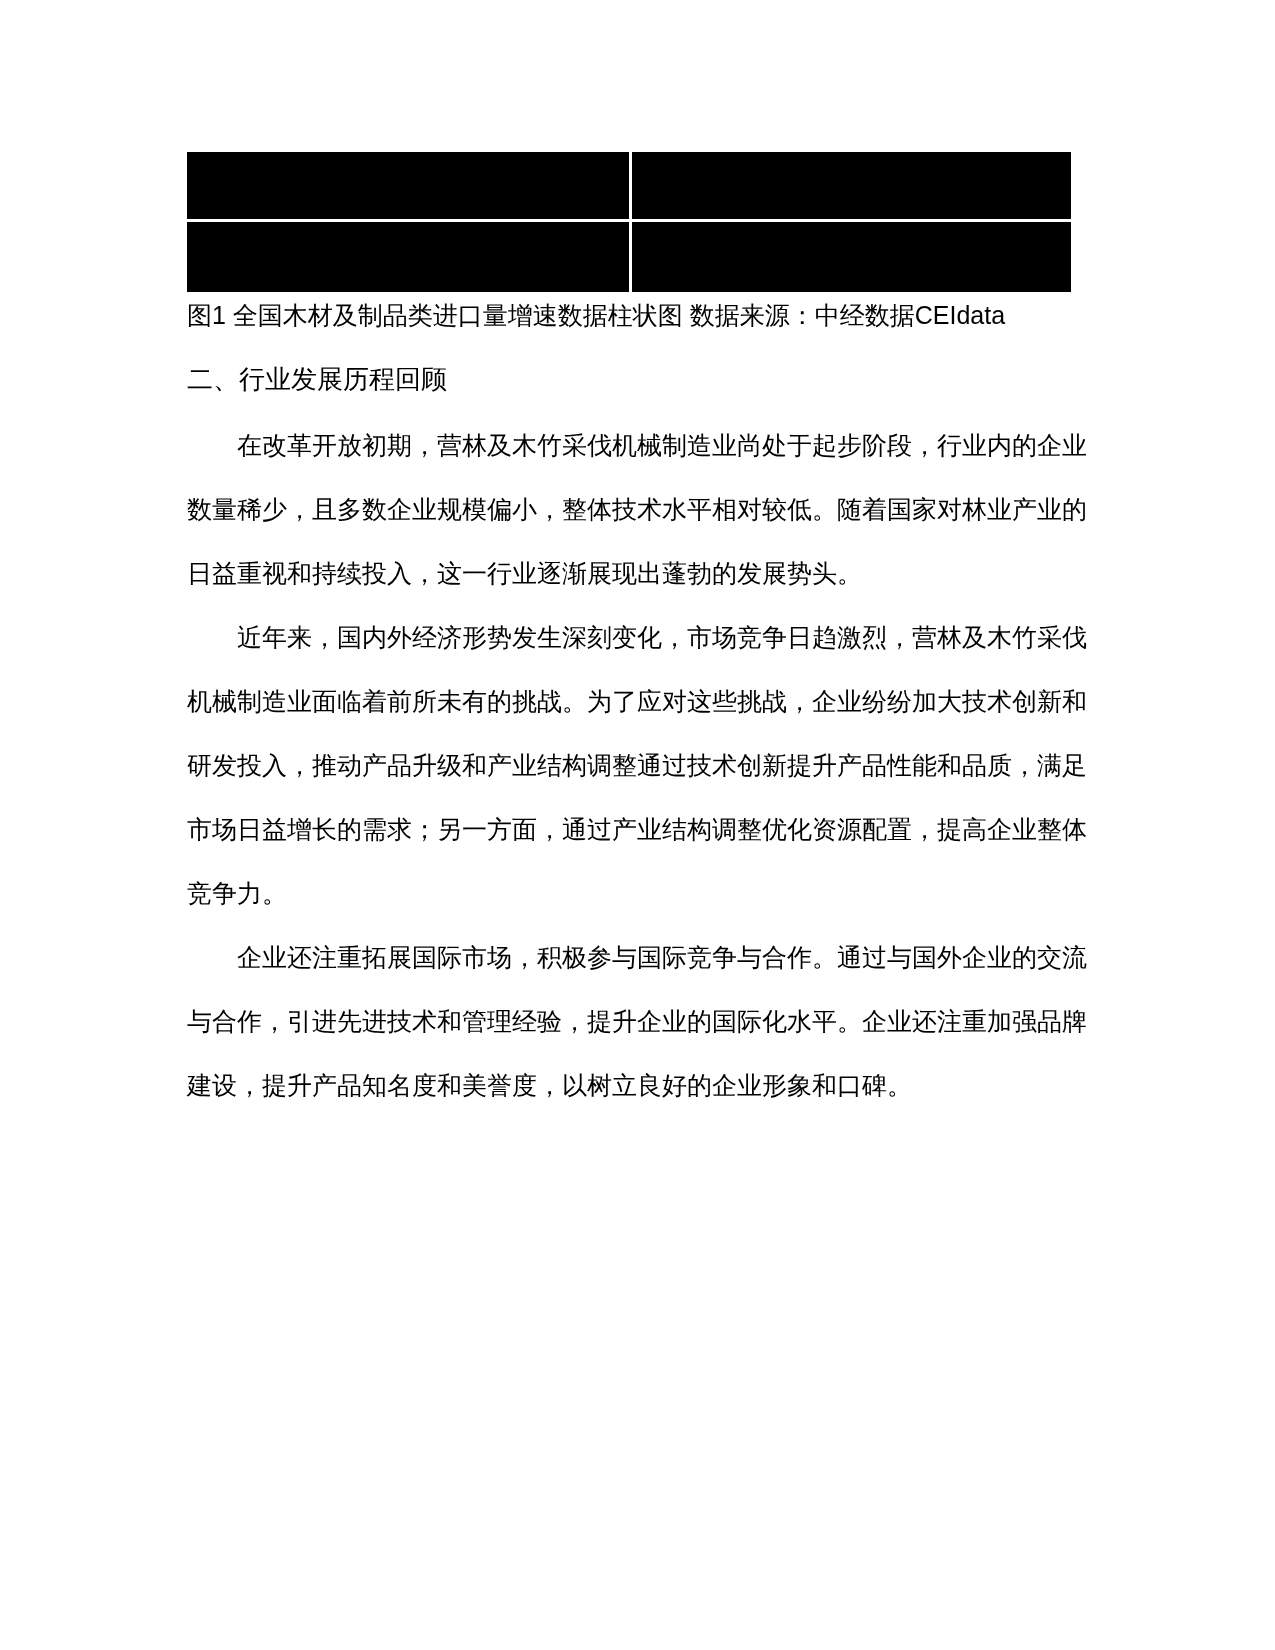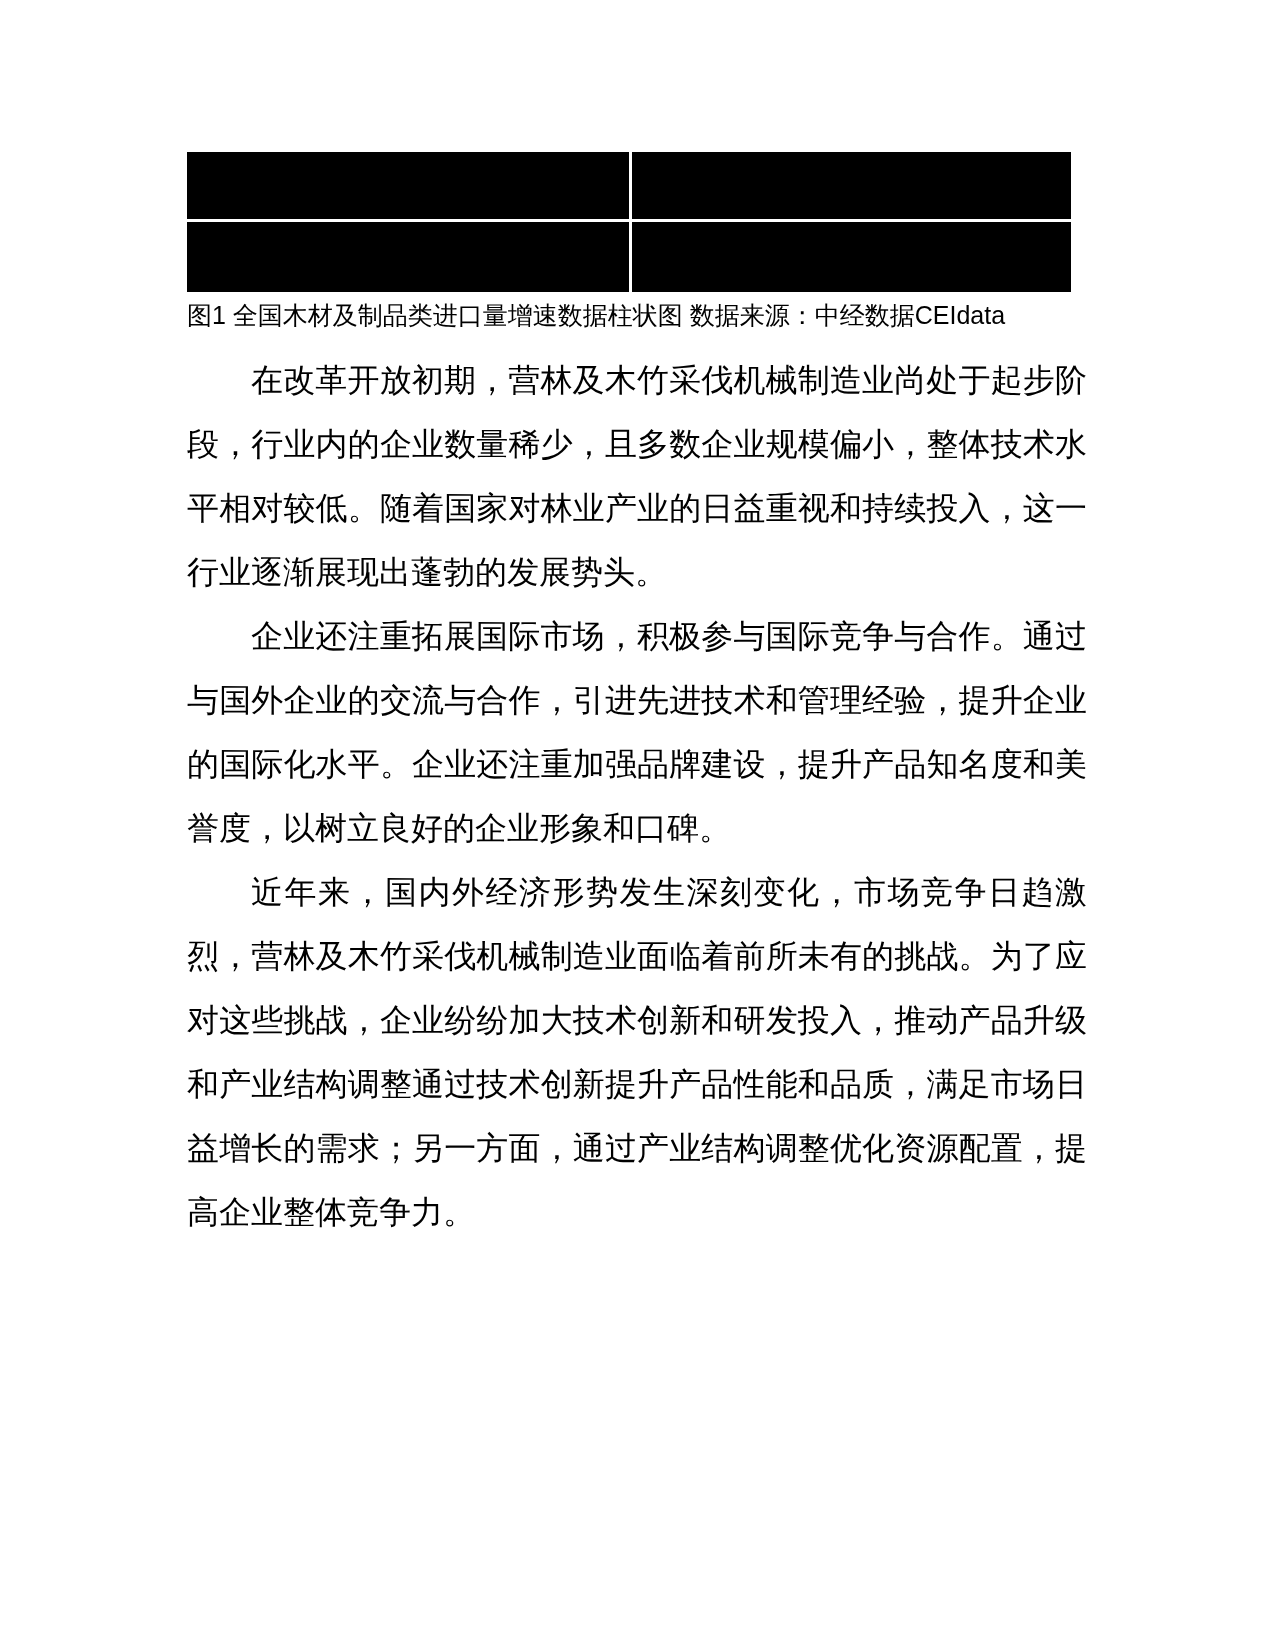--- a/index.html
+++ b/index.html
@@ -45,21 +45,21 @@
     line-height: 36px;
     font-weight: 400;
     color: #000000;
   }
 
   .body-text {
     margin-top: 16px;
     width: 900px;
   }
   .body-text p {
-    font-size: 32px;
+    font-size: 25px;
     line-height: 64px;
     text-align: justify;
     text-justify: inter-ideograph;
     text-indent: 2em;
     color: #000000;
   }
 </style>
 </head>
 <body>
 
@@ -67,20 +67,21 @@
 
   <div class="figure-grid">
     <div class="figure-cell"></div>
     <div class="figure-cell"></div>
     <div class="figure-cell"></div>
     <div class="figure-cell"></div>
   </div>
 
   <div class="caption">图1 全国木材及制品类进口量增速数据柱状图 数据来源：中经数据CEIdata</div>
 
+  <div class="heading">二、行业发展历程回顾</div>
 
   <div class="body-text">
     <p>在改革开放初期，营林及木竹采伐机械制造业尚处于起步阶段，行业内的企业数量稀少，且多数企业规模偏小，整体技术水平相对较低。随着国家对林业产业的日益重视和持续投入，这一行业逐渐展现出蓬勃的发展势头。</p>
+    <p>近年来，国内外经济形势发生深刻变化，市场竞争日趋激烈，营林及木竹采伐机械制造业面临着前所未有的挑战。为了应对这些挑战，企业纷纷加大技术创新和研发投入，推动产品升级和产业结构调整通过技术创新提升产品性能和品质，满足市场日益增长的需求；另一方面，通过产业结构调整优化资源配置，提高企业整体竞争力。</p>
     <p>企业还注重拓展国际市场，积极参与国际竞争与合作。通过与国外企业的交流与合作，引进先进技术和管理经验，提升企业的国际化水平。企业还注重加强品牌建设，提升产品知名度和美誉度，以树立良好的企业形象和口碑。</p>
-    <p>近年来，国内外经济形势发生深刻变化，市场竞争日趋激烈，营林及木竹采伐机械制造业面临着前所未有的挑战。为了应对这些挑战，企业纷纷加大技术创新和研发投入，推动产品升级和产业结构调整通过技术创新提升产品性能和品质，满足市场日益增长的需求；另一方面，通过产业结构调整优化资源配置，提高企业整体竞争力。</p>
   </div>
 
 </div>
 
 </body></html>

